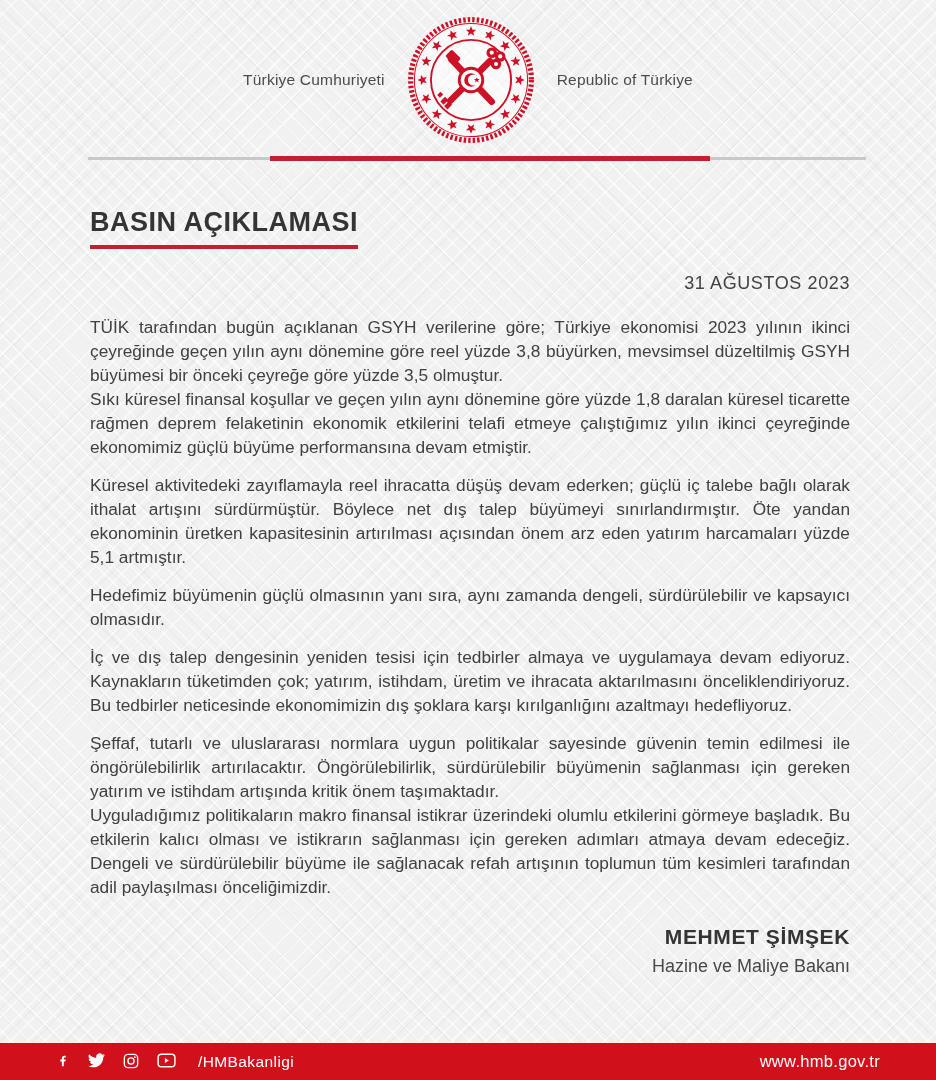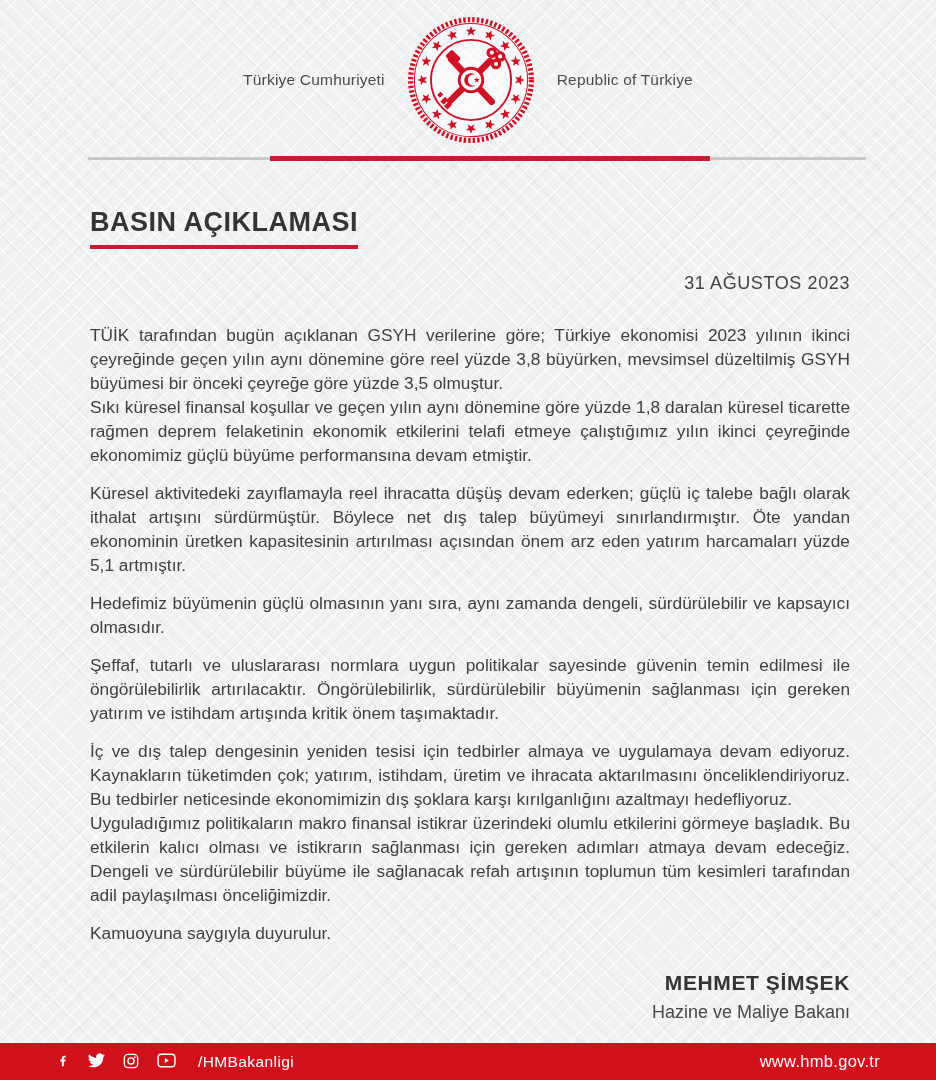--- a/index.html
+++ b/index.html
@@ -67,21 +67,21 @@
     padding-bottom: 7px;
     border-bottom: 4px solid #c22030;
   }
   .doc-date {
     text-align: right;
     font-size: 18px;
     letter-spacing: 0.6px;
     color: #424245;
     margin-top: 24px;
   }
-  .body-text { margin-top: 29px; }
+  .body-text { margin-top: 21px; }
   .para {
     font-size: 17.3px;
     line-height: 24px;
     text-align: justify;
     color: #404042;
     margin-top: 14px;
   }
   .para.tight { margin-top: 0; }
   .para.first { margin-top: 0; }
   .closing { text-align: left; }
@@ -197,24 +197,23 @@
   <div class="content">
     <h1 class="doc-title">BASIN AÇIKLAMASI</h1>
 
     <div class="doc-date">31 AĞUSTOS 2023</div>
 
     <div class="body-text">
       <p class="para first">TÜİK tarafından bugün açıklanan GSYH verilerine göre; Türkiye ekonomisi 2023 yılının ikinci çeyreğinde geçen yılın aynı dönemine göre reel yüzde 3,8 büyürken, mevsimsel düzeltilmiş GSYH büyümesi bir önceki çeyreğe göre yüzde 3,5 olmuştur.</p>
       <p class="para tight">Sıkı küresel finansal koşullar ve geçen yılın aynı dönemine göre yüzde 1,8 daralan küresel ticarette rağmen deprem felaketinin ekonomik etkilerini telafi etmeye çalıştığımız yılın ikinci çeyreğinde ekonomimiz güçlü büyüme performansına devam etmiştir.</p>
       <p class="para">Küresel aktivitedeki zayıflamayla reel ihracatta düşüş devam ederken; güçlü iç talebe bağlı olarak ithalat artışını sürdürmüştür. Böylece net dış talep büyümeyi sınırlandırmıştır. Öte yandan ekonominin üretken kapasitesinin artırılması açısından önem arz eden yatırım harcamaları yüzde 5,1 artmıştır.</p>
       <p class="para">Hedefimiz büyümenin güçlü olmasının yanı sıra, aynı zamanda dengeli, sürdürülebilir ve kapsayıcı olmasıdır.</p>
+      <p class="para">İç ve dış talep dengesinin yeniden tesisi için tedbirler almaya ve uygulamaya devam ediyoruz. Kaynakların tüketimden çok; yatırım, istihdam, üretim ve ihracata aktarılmasını önceliklendiriyoruz. Bu tedbirler neticesinde ekonomimizin dış şoklara karşı kırılganlığını azaltmayı hedefliyoruz.</p>
       <p class="para">Şeffaf, tutarlı ve uluslararası normlara uygun politikalar sayesinde güvenin temin edilmesi ile öngörülebilirlik artırılacaktır. Öngörülebilirlik, sürdürülebilir büyümenin sağlanması için gereken yatırım ve istihdam artışında kritik önem taşımaktadır.</p>
-      <p class="para">İç ve dış talep dengesinin yeniden tesisi için tedbirler almaya ve uygulamaya devam ediyoruz. Kaynakların tüketimden çok; yatırım, istihdam, üretim ve ihracata aktarılmasını önceliklendiriyoruz. Bu tedbirler neticesinde ekonomimizin dış şoklara karşı kırılganlığını azaltmayı hedefliyoruz.</p>
       <p class="para tight">Uyguladığımız politikaların makro finansal istikrar üzerindeki olumlu etkilerini görmeye başladık. Bu etkilerin kalıcı olması ve istikrarın sağlanması için gereken adımları atmaya devam edeceğiz. Dengeli ve sürdürülebilir büyüme ile sağlanacak refah artışının toplumun tüm kesimleri tarafından adil paylaşılması önceliğimizdir.</p>
-      <p class="para closing">Kamuoyuna saygıyla duyurulur.</p>
     </div>
 
     <div class="signature">
       <div class="sig-inner">
         <div class="sig-name">MEHMET ŞİMŞEK</div>
         <div class="sig-title">Hazine ve Maliye Bakanı</div>
       </div>
     </div>
   </div>
 

